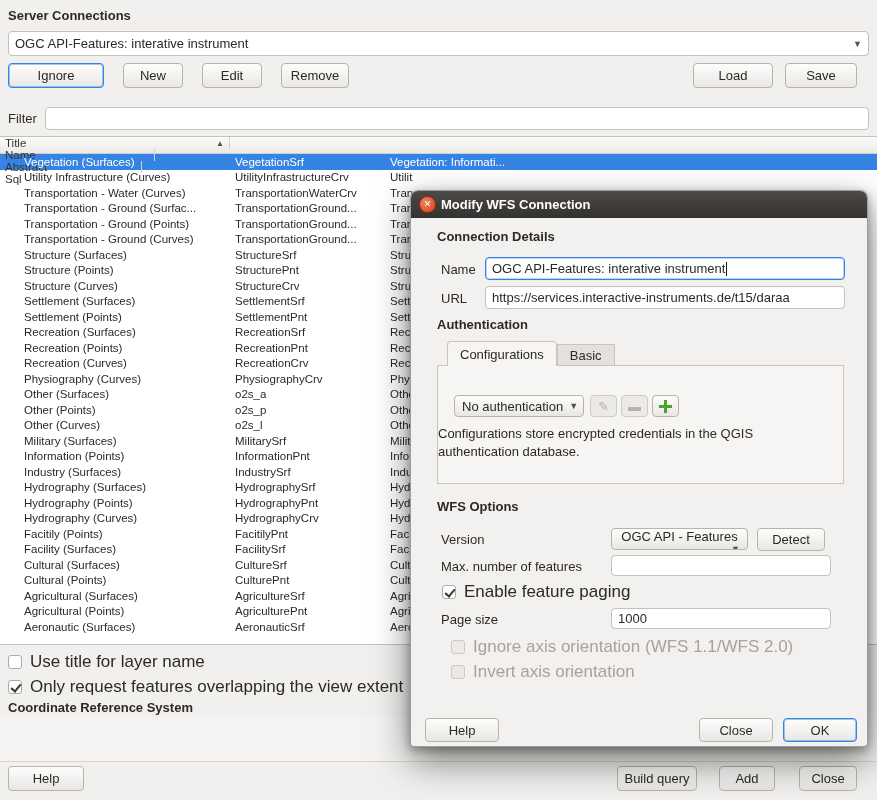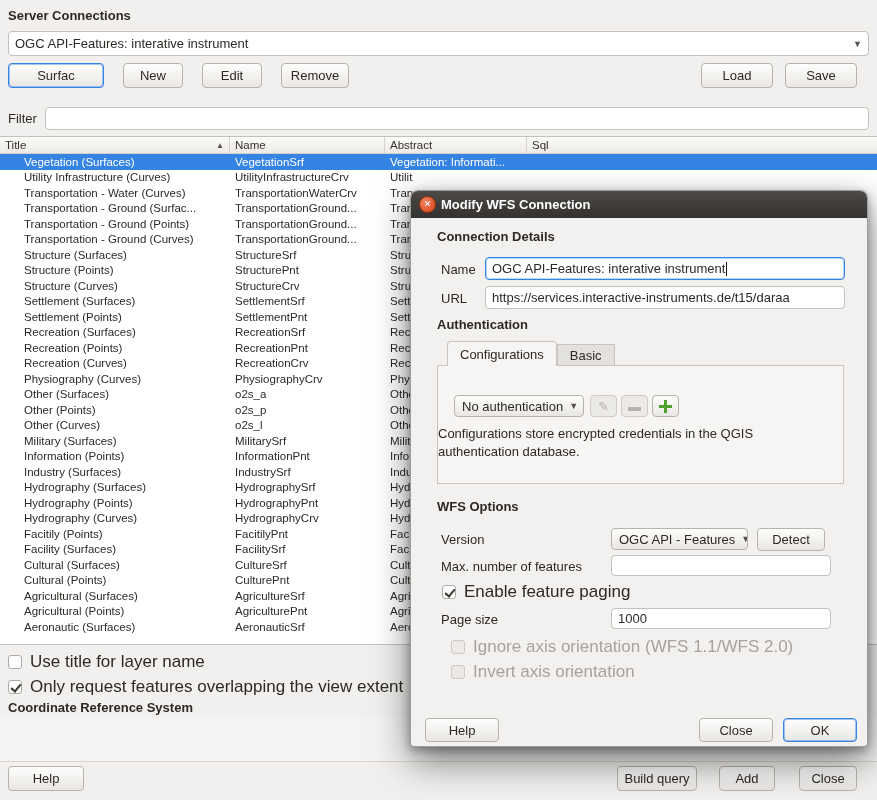--- a/index.html
+++ b/index.html
@@ -42,28 +42,28 @@
   }
   .check-row.disabled { color:#a6a29d; }
   .check-row.disabled .checkbox { background:#eceae7; border-color:#ccc8c3; }
 
   
   .win-title { left:8px; top:8px; font-weight:bold; }
   .top-combo { left:8px; top:31px; width:861px; height:25px; }
   .btn-row { left:8px; top:63px; right:20px; height:25px; display:flex; align-items:center; }
   .btn-connect{ width:96px; } .btn-new{ width:60px; margin-left:19px; }
   .btn-edit{ width:60px; margin-left:19px; } .btn-remove{ width:68px; margin-left:19px; }
-  .btn-load{ width:72px; margin-left:auto;text-align:right; } .btn-save{ width:72px; margin-left:12px; }
+  .btn-load{ width:80px; margin-left:auto;text-align:right; } .btn-save{ width:72px; margin-left:12px; }
   .filter-row { left:8px; top:106px; right:8px; height:24px; display:flex; align-items:center; gap:8px; }
   .filter-row .entry { flex:1; height:23px; }
 
   .table { left:0; top:136px; right:0; background:#fff;
     border-top:1px solid #c4c0bb; border-bottom:1px solid #c4c0bb; }
   .thead { display:flex; height:17px; background:linear-gradient(#fbfbfa,#eceae7);
-    border-bottom:1px solid #d4d1cd; font-size:11.5px; color:#37332f; }
+    border-bottom:1px solid #d4d1cd; font-size:11.5px; color:#37332f;flex-direction:column; }
   .th { padding:0 5px; border-right:1px solid #d4d1cd; display:flex; align-items:center; }
   .col-title { width:230px; justify-content:space-between; }
   .col-name { width:155px; } .col-abstract { width:142px; } .col-sql { flex:1; border-right:none; }
   .sort { font-size:8px; color:#55504b; }
   .tbody { height:490px; overflow:hidden; }
   .trow { display:flex; height:15.5px; align-items:center; font-size:11.5px; }
   .tcell { white-space:nowrap; overflow:hidden; flex:none; }
   .trow .c-title { width:230px; padding-left:24px; }
   .trow .c-name { width:155px; padding-left:5px; }
   .trow .c-abstract { width:142px; padding-left:5px; }
@@ -111,21 +111,21 @@
     background:linear-gradient(#fdfdfc,#e9e7e4); border:1px solid #b7b3ae; border-radius:4px; }
   .icon-btn.disabled { color:#b5b1ab; background:#eceae7; border-color:#cfccc7; }
   .ib-edit { left:152px; } .ib-remove { left:183px; } .ib-add { left:214px; }
   .plus-icon { position:relative; width:13px; height:13px; }
   .plus-icon::before { content:""; position:absolute; left:0; top:5px; width:13px; height:3px; background:#4ca12f; }
   .plus-icon::after  { content:""; position:absolute; left:5px; top:0; width:3px; height:13px; background:#4ca12f; }
   .auth-note { position:absolute; left:0; top:59px; width:378px; line-height:1.35; }
 
   .h-wfs { left:26px; top:281px; font-weight:bold; }
   .lbl-version { left:30px; top:314px; }
-  .combo-version { left:200px; top:310px; width:137px; height:22px; }
+  .combo-version { left:200px; top:310px; width:137px; height:22px;flex-direction:column; }
   .btn-detect { left:346px; top:310px; width:68px; height:23px; }
   .lbl-max { left:30px; top:341px; }
   .in-max { left:200px; top:337px; width:220px; height:21px; }
   .cb-paging { left:31px; top:364px; }
   .lbl-pagesize { left:30px; top:394px; }
   .in-pagesize { left:200px; top:390px; width:220px; height:21px; }
   .cb-ignore { left:40px; top:419px; }
   .cb-invert { left:40px; top:444px; }
   .btn-dlg-help { left:14px; top:500px; width:74px; height:24px; }
   .btn-cancel { left:288px; top:500px; width:74px; height:24px; }
@@ -135,21 +135,21 @@
 <body>
 
 <div class="abs win-title">Server Connections</div>
 
 <div class="abs entry top-combo">
   <span>OGC API-Features: interative instrument</span>
   <span class="arrow">▼</span>
 </div>
 
 <div class="abs btn-row">
-  <button class="btn btn-connect focused">Surfac</button>
+  <button class="btn btn-connect focused">Ignore</button>
   <button class="btn btn-new">New</button>
   <button class="btn btn-edit">Edit</button>
   <button class="btn btn-remove">Remove</button>
   <button class="btn btn-load">Load</button>
   <button class="btn btn-save">Save</button>
 </div>
 
 <div class="abs filter-row">
   <span>Filter</span>
   <div class="entry">

